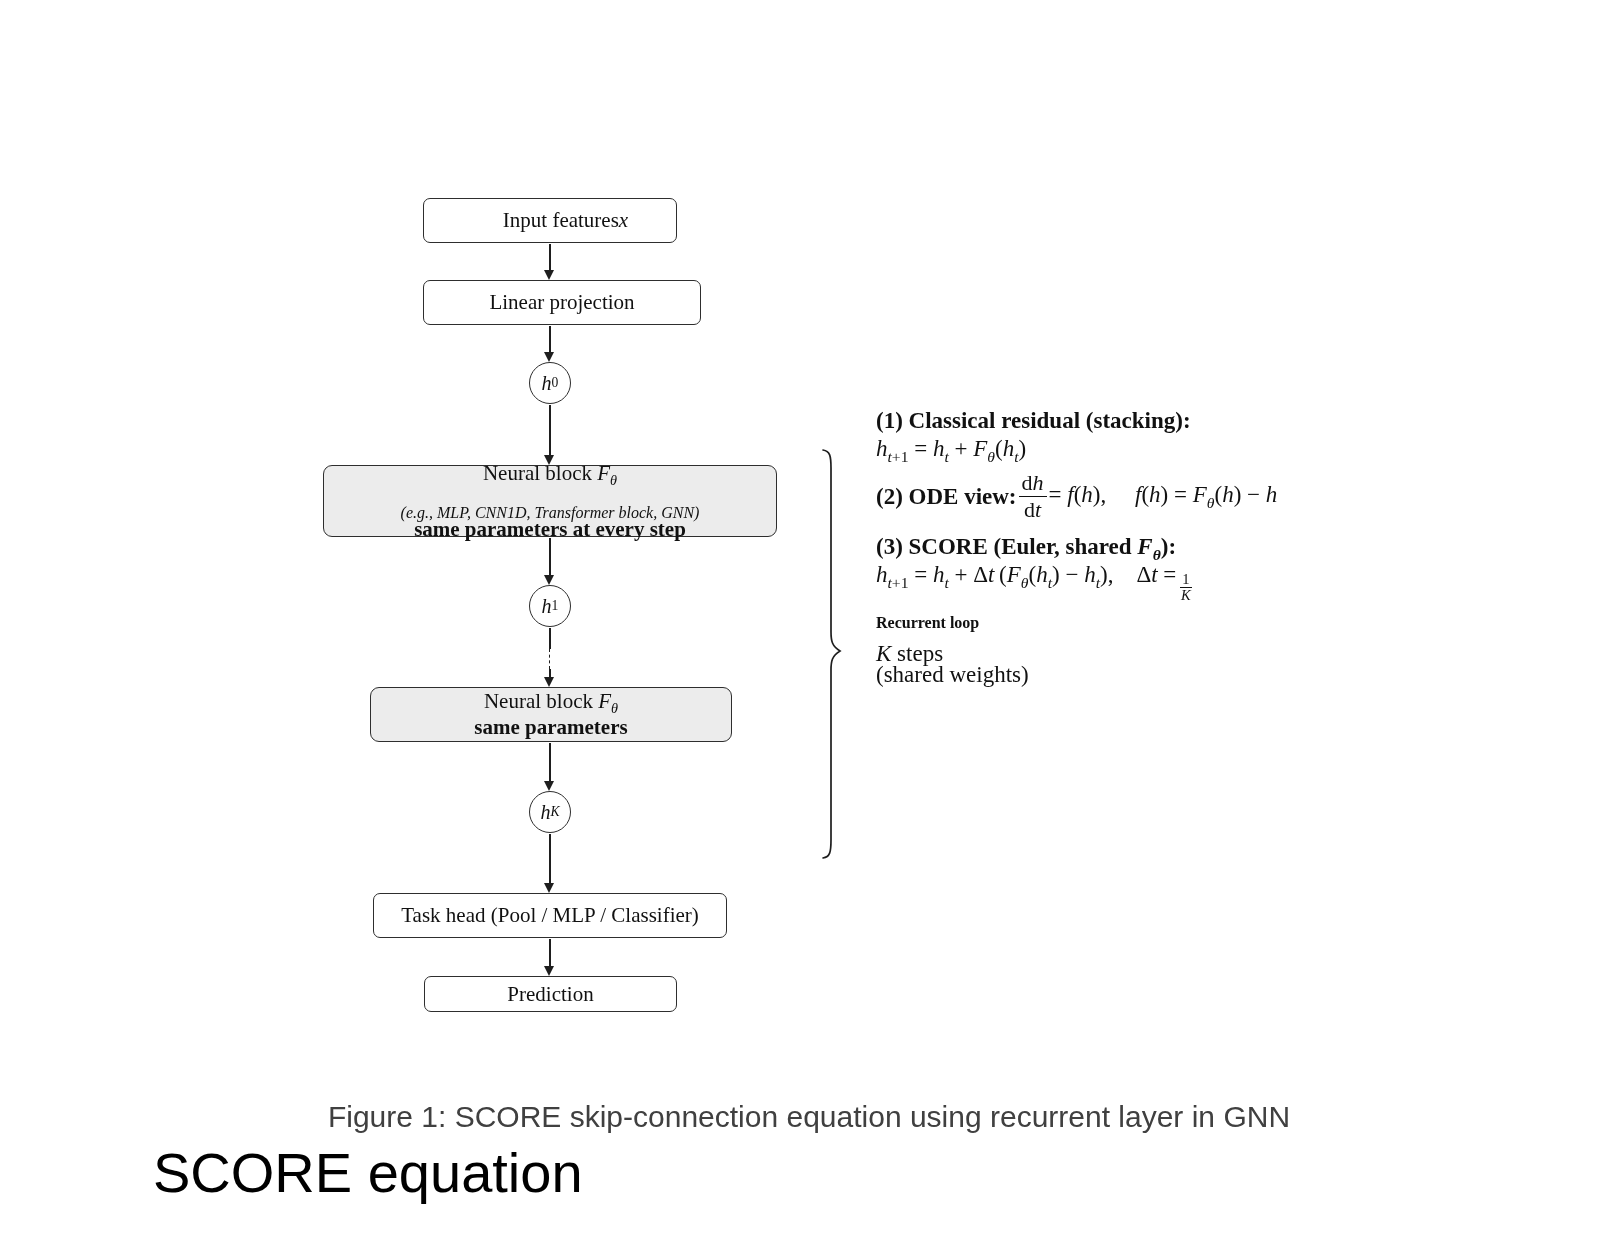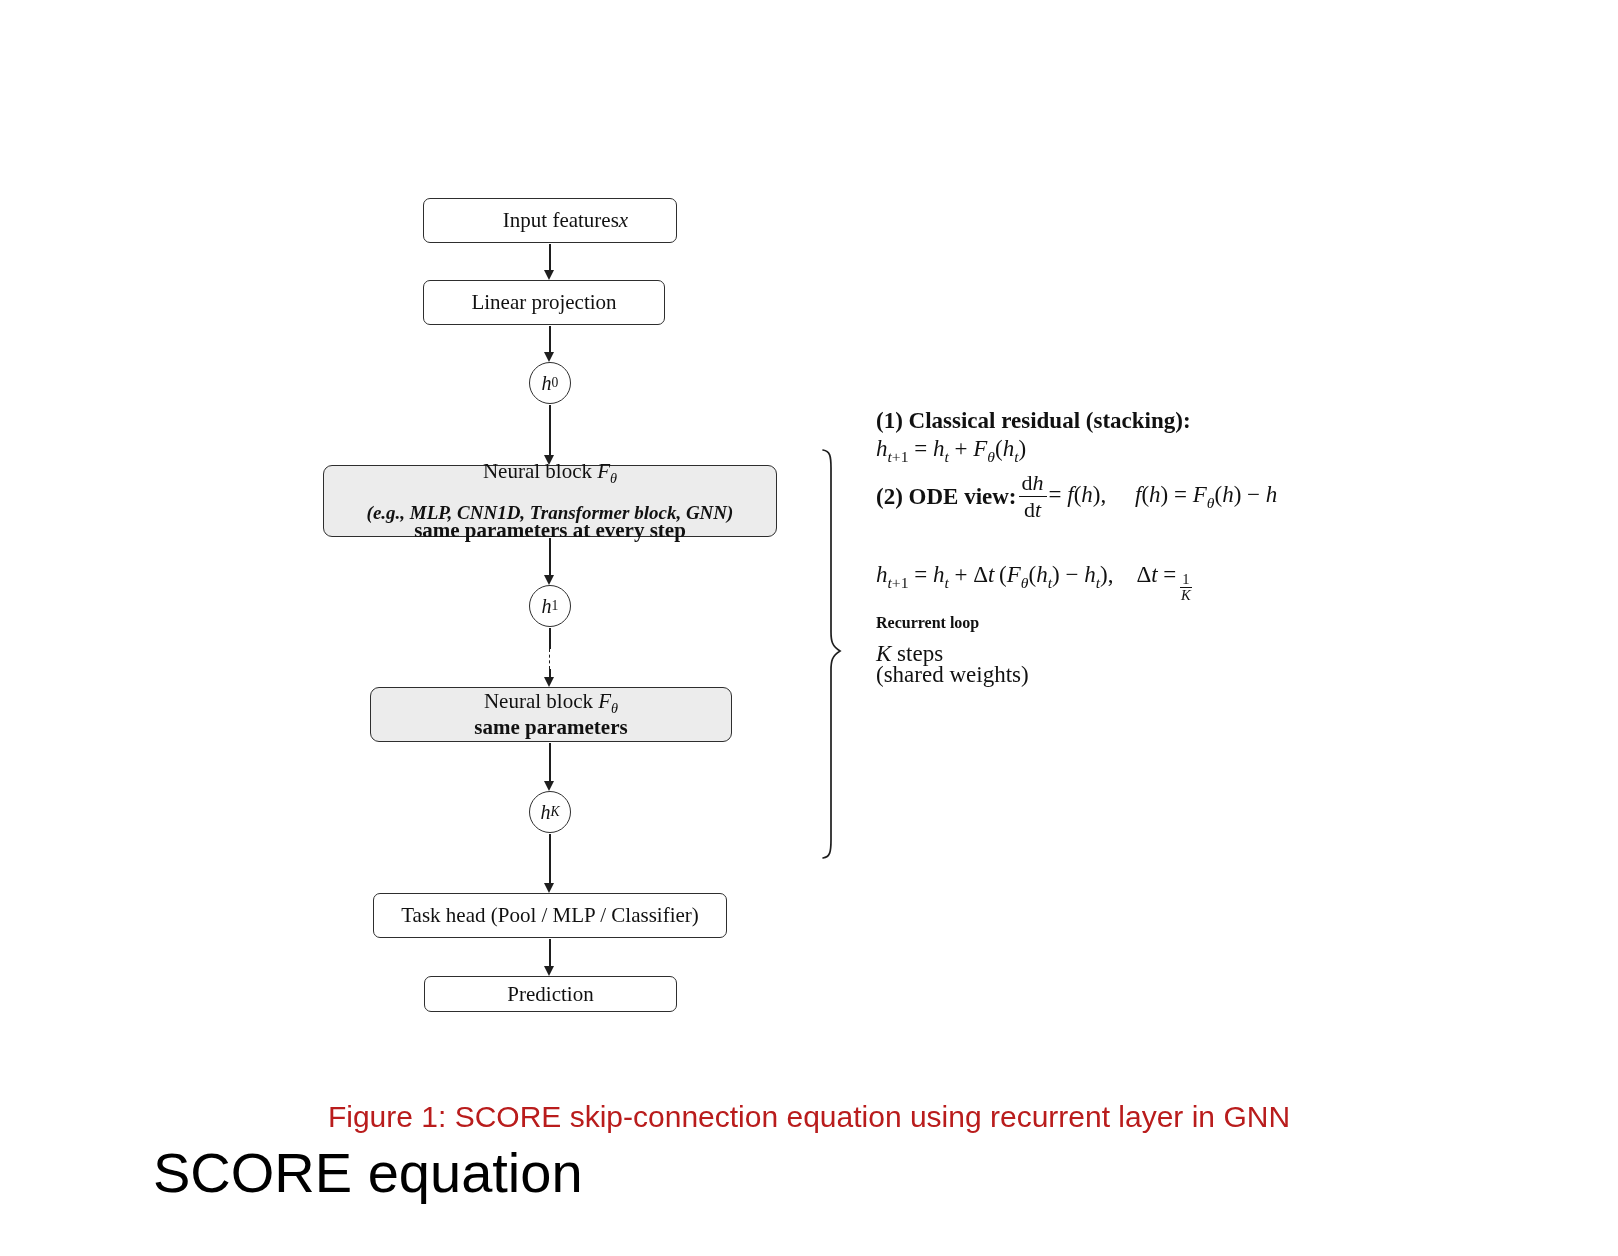--- a/index.html
+++ b/index.html
@@ -11,21 +11,21 @@
   .fbox {
     position:absolute; box-sizing:border-box; background:#ffffff;
     border:1.5px solid #2e2e2e; border-radius:7px;
     display:flex; align-items:center; justify-content:center;
     font-size:21px; text-align:center;
   }
   .gbox {
     background:#ececec; border-radius:9px; flex-direction:column;
     line-height:1.08; padding:19px 4px;
   }
-  .gbox .l2 { font-style:italic; font-size:19px; margin-top:16px;font-weight:bold; }
+  .gbox .l2 { font-style:italic; font-size:16px; margin-top:16px; }
   .gbox .l3 { font-weight:bold; margin-top:-4px; }
   .circle {
     position:absolute; box-sizing:border-box; width:42px; height:42px;
     border:1.5px solid #2e2e2e; border-radius:50%; background:#ffffff;
     display:flex; align-items:center; justify-content:center; font-size:20px;
   }
   
   .line { position:absolute; left:549.2px; width:1.5px; background:#1e1e1e; }
   .dline { position:absolute; left:549.2px; width:0; border-left:1.5px dashed #1e1e1e; }
   .head {
@@ -39,40 +39,40 @@
   .eqrow { display:flex; align-items:center; gap:2px; }
   .frac { display:inline-flex; flex-direction:column; align-items:center; line-height:1.1; font-size:22px; }
   .frac .num { border-bottom:1.4px solid #111; padding:0 3px 1px; }
   .frac .den { padding-top:1px; }
   .frac-sm { display:inline-flex; flex-direction:column; align-items:center; line-height:1.05; font-size:14.5px; margin-left:4px; position:relative; top:2px; }
   .frac-sm .num { border-bottom:1.2px solid #111; padding:0 2px 0; }
   .brace { position:absolute; left:818px; top:448px; }
   
   .caption {
     position:absolute; left:0; top:1100px; width:1618px; text-align:center;
-    font-family:"Liberation Sans","DejaVu Sans",sans-serif; font-size:30px; color:#b91c1c;
+    font-family:"Liberation Sans","DejaVu Sans",sans-serif; font-size:30px; color:#404040;
   }
   .page-title {
     position:absolute; left:153px; top:1142px;
     font-family:"Liberation Sans","DejaVu Sans",sans-serif; font-size:56px; line-height:62px; color:#000;
   }
   i { font-style:italic; }
   sub { font-size:68%; }
 </style>
 </head>
 <body>
 
 <div class="canvas">
 
   <div class="fbox" style="left:423px; top:198px; width:254px; height:45px;padding-left:31px;">Input features <i>x</i></div>
 
   <div class="line" style="top:244px; height:27px;"></div>
   <div class="head" style="top:270px;"></div>
 
-  <div class="fbox" style="left:423px; top:280px; width:242px; height:45px;">Linear projection</div>
+  <div class="fbox" style="left:423px; top:280px; width:278px; height:45px;">Linear projection</div>
 
   <div class="line" style="top:326px; height:27px;"></div>
   <div class="head" style="top:352px;"></div>
 
   <div class="circle" style="left:529px; top:362px;">
       <i>h</i>
       <sub>0</sub>
     </div>
 
   <div class="line" style="top:405px; height:51px;"></div>
@@ -129,20 +129,21 @@
 
   <div class="ann eqrow" style="top:471px;">
     <span class="ann-title">(2) ODE view:</span>
     <span class="frac">
       <span class="num">d<i>h</i></span>
       <span class="den">d<i>t</i></span>
     </span>
     <span>= <i>f</i>(<i>h</i>),  <i>f</i>(<i>h</i>) = <i>F</i><sub><i>θ</i></sub>(<i>h</i>) − <i>h</i></span>
   </div>
 
+  <div class="ann ann-title" style="top:534px;">(3) SCORE (Euler, shared <i>F</i><sub><i>θ</i></sub>):</div>
   <div class="ann" style="top:562px;">
     <span><i>h</i><sub><i>t</i>+1</sub> = <i>h</i><sub><i>t</i></sub> + Δ<i>t</i> (<i>F</i><sub><i>θ</i></sub>(<i>h</i><sub><i>t</i></sub>) − <i>h</i><sub><i>t</i></sub>), Δ<i>t</i> =</span><span class="frac-sm">
         <span class="num">1</span>
         <span class="den"><i>K</i></span>
       </span>
   </div>
 
   <div class="ann ann-title" style="top:614px; font-size:16px;">Recurrent loop</div>
   <div class="ann" style="top:641px;"><i>K</i> steps</div>
   <div class="ann" style="top:662px;">(shared weights)</div>

